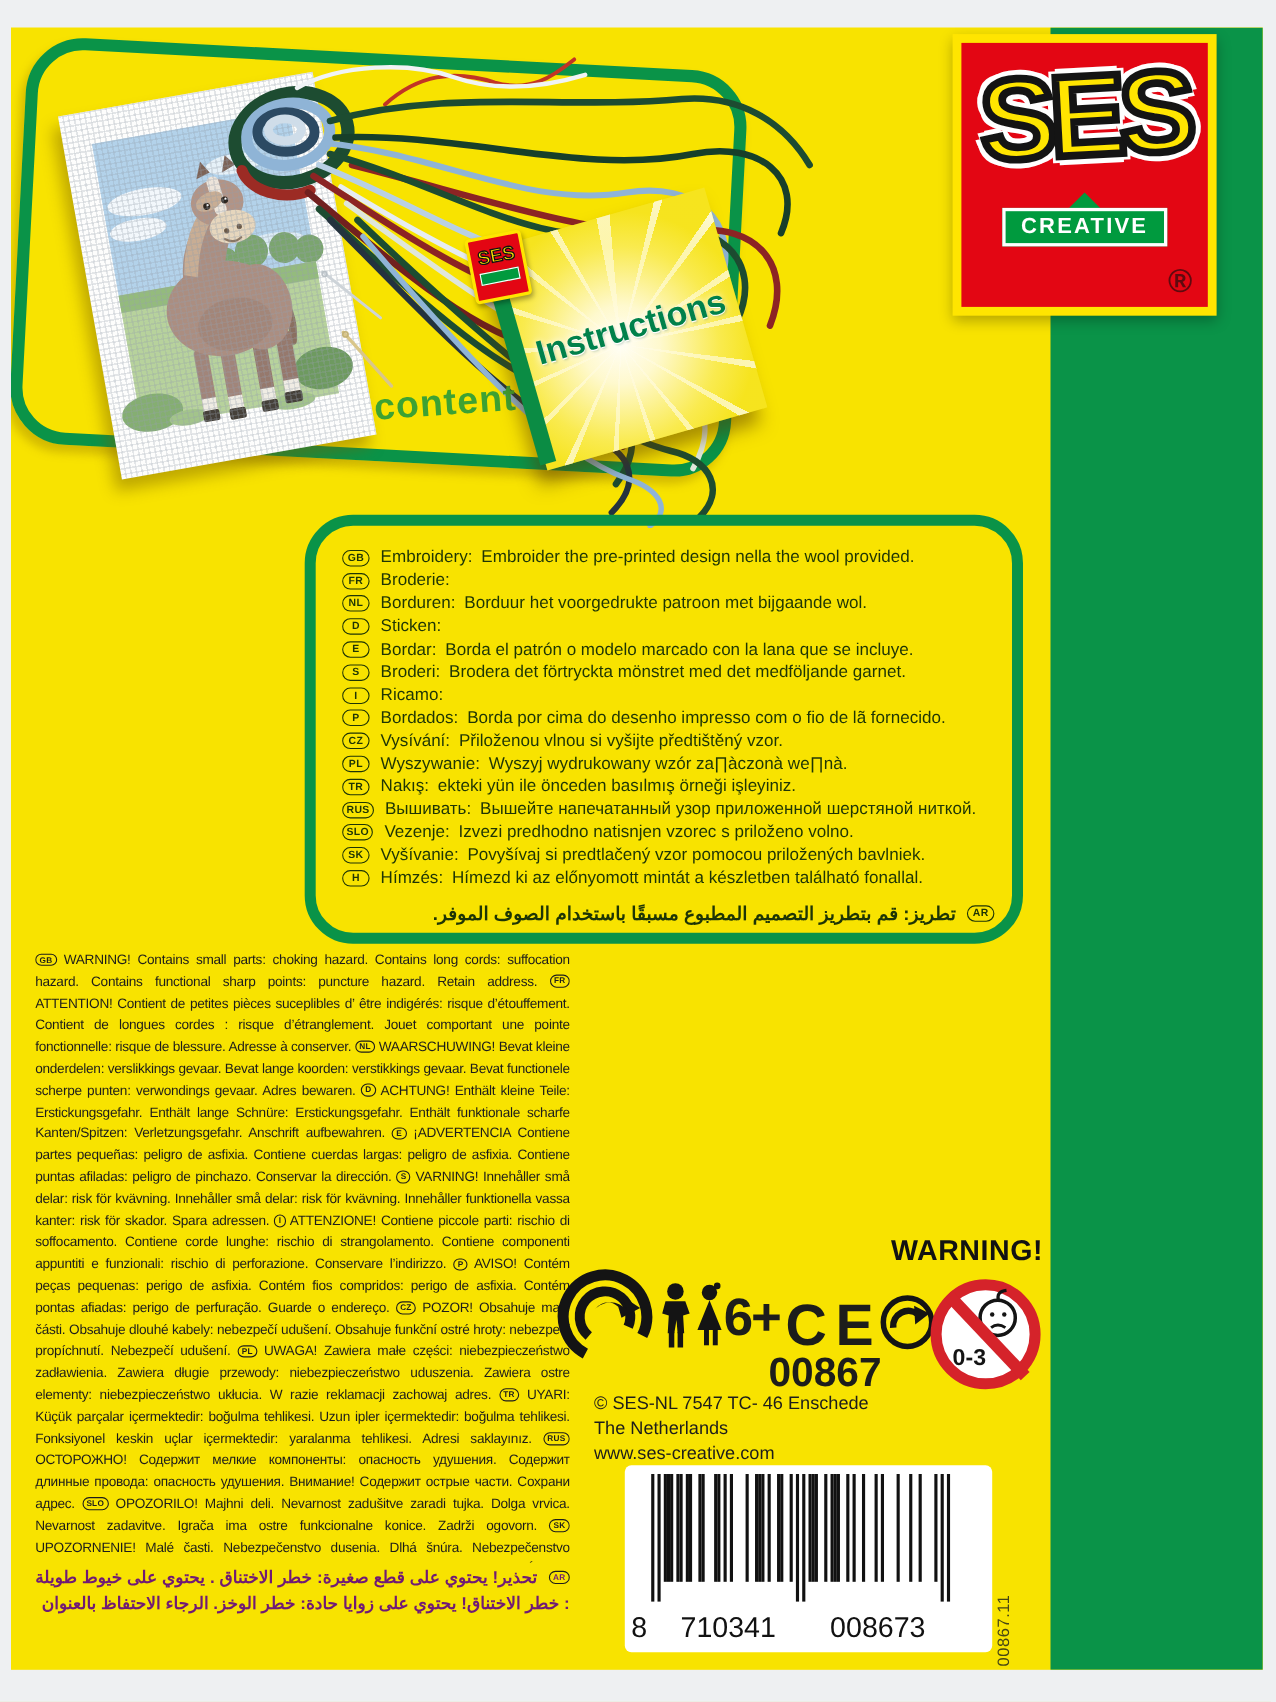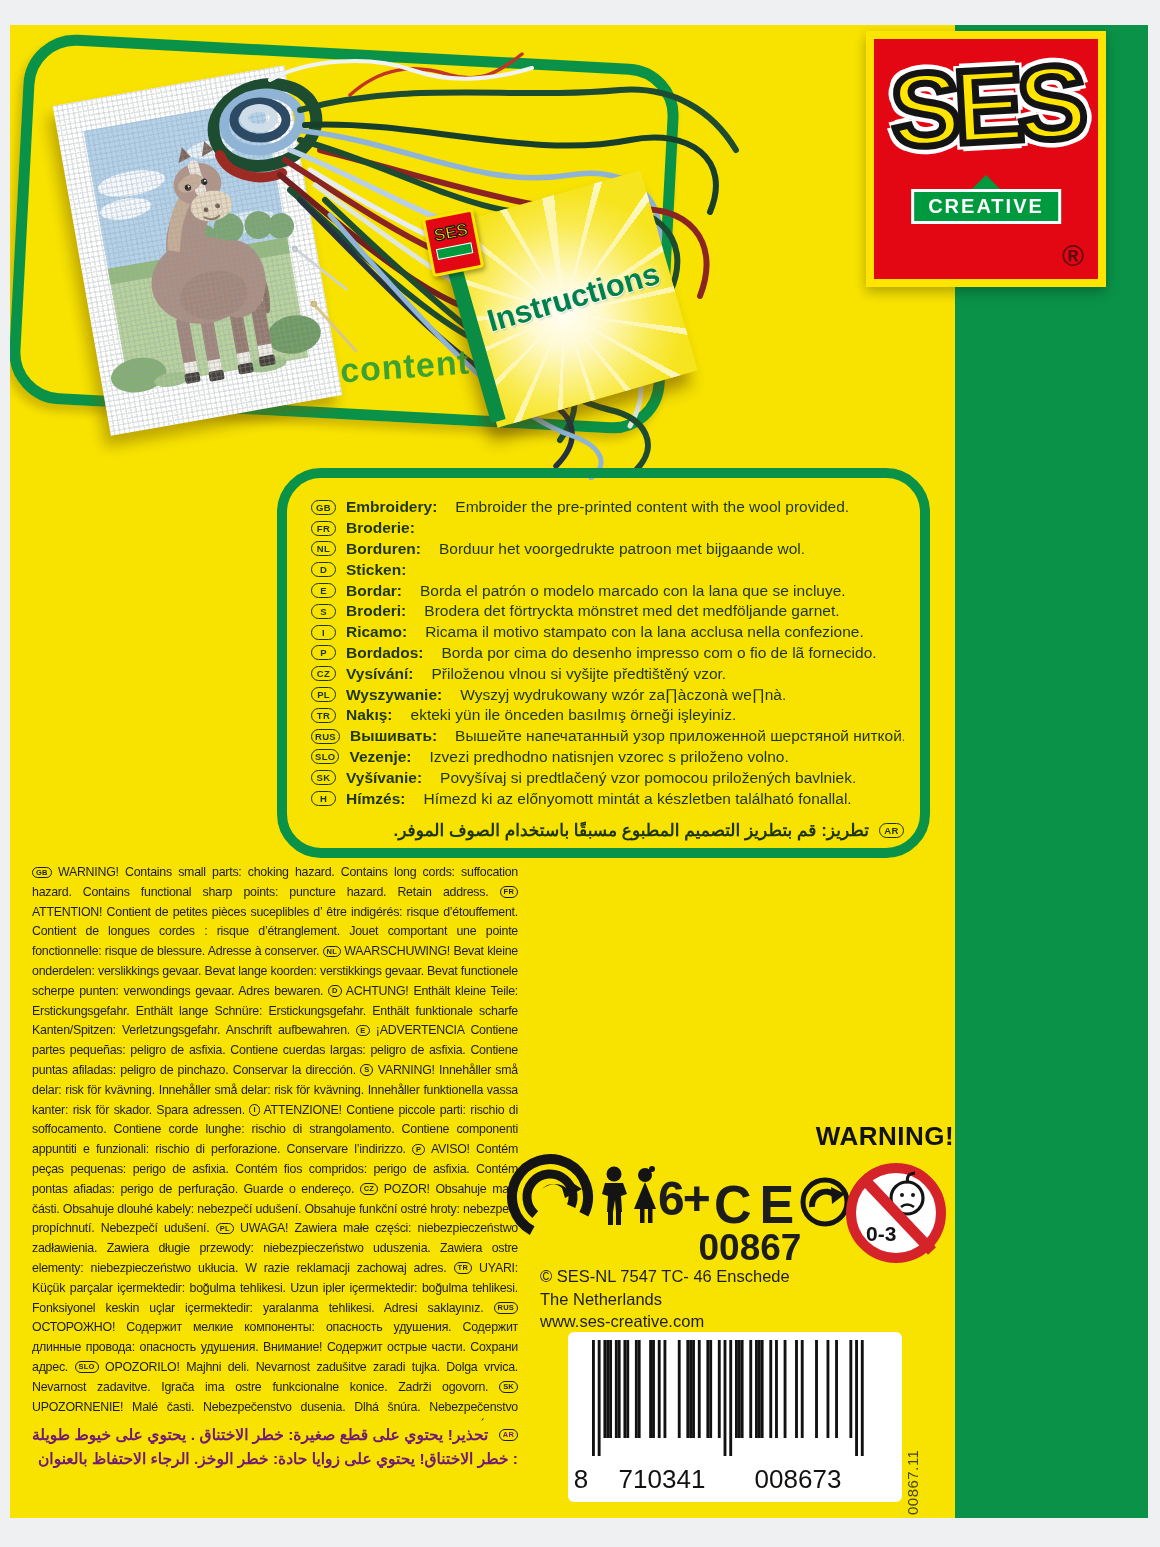--- a/index.html
+++ b/index.html
@@ -57,21 +57,21 @@
   .registered{position:absolute;right:14px;bottom:6px;font-size:30px;color:#5f0a0f;font-weight:bold;}
 
   
   .lang-panel{position:absolute;left:267px;top:443px;width:653px;height:390px;box-sizing:border-box;
     border:10px solid #0a9348;border-radius:44px;padding:19px 16px 12px 24px;}
   .lang-row{display:flex;align-items:center;height:20.8px;white-space:nowrap;overflow:hidden;
     font-size:15.5px;color:#1e3505;}
   .code-badge{display:inline-flex;align-items:center;justify-content:center;min-width:25px;height:15px;
     border:1.7px solid #1e3505;border-radius:10px;font-size:9.5px;font-weight:bold;letter-spacing:.3px;
     margin-right:10px;flex:0 0 auto;box-sizing:border-box;padding:0 3px;}
-  .lang-label{font-weight:bold;margin-right:18px;}
+  .lang-label{font-weight:normal;margin-right:8px;}
   .lang-ar-row{display:flex;direction:rtl;align-items:center;margin-top:11px;font-size:17px;
     font-weight:bold;color:#1e3505;}
   .lang-ar-row .code-badge{margin:0 0 0 10px;}
 
   
   .warning-block{position:absolute;left:22px;top:838px;width:486px;}
   .warning-para{font-size:12.4px;line-height:19.8px;letter-spacing:-0.25px;text-align:justify;
     color:#1d1d1b;max-height:558px;overflow:hidden;}
   .wcode{display:inline-block;border:1.2px solid #1d1d1b;border-radius:8px;font-size:7.5px;
     font-weight:bold;line-height:9.5px;padding:0 3px;vertical-align:1.5px;letter-spacing:.2px;}
@@ -79,21 +79,21 @@
     font-size:15.5px;font-weight:bold;line-height:24px;color:#701a75;}
   .warning-arabic .wcode{margin-left:6px;vertical-align:3px;}
 
   
   .icon-abs{position:absolute;}
   .age-grade{position:absolute;left:648px;top:1146px;font-size:48px;font-weight:bold;color:#1d1d1b;
     letter-spacing:-2px;}
   .ce-mark{position:absolute;left:704px;top:1150px;font-size:52px;font-weight:bold;color:#1d1d1b;
     letter-spacing:8px;transform:scaleY(1.02);}
   .warning-heading{position:absolute;left:800px;top:1096px;width:150px;font-size:26px;font-weight:bold;
-    color:#121212;letter-spacing:.5px;text-align:center;}
+    color:#121212;letter-spacing:.5px;}
   .item-number{position:absolute;left:600px;top:1202px;width:280px;text-align:center;font-size:37px;
     font-weight:bold;color:#1d1d1b;}
   .addr{position:absolute;left:530px;width:400px;text-align:left;color:#1d1d1b;font-size:16.5px;}
   .addr.copyright{top:1242px;}
   .addr.country{top:1265px;}
   .addr.website{top:1287px;}
 
   
   .barcode-panel{position:absolute;left:558px;top:1307px;width:334px;height:170px;background:#fff;
     border-radius:6px;}
@@ -219,21 +219,21 @@
         <div class="creative-banner">CREATIVE</div>
         <div class="registered">®</div>
       </div>
     </div>
 
     <div class="lang-panel">
       <div id="lang-list">
           <div class="lang-row">
             <span class="code-badge">GB</span>
             <span class="lang-label">Embroidery:</span>
-            <span>Embroider the pre-printed content with the wool provided.</span>
+            <span>Embroider the pre-printed design nella the wool provided.</span>
           </div>
           <div class="lang-row">
             <span class="code-badge">FR</span>
             <span class="lang-label">Broderie:</span>
           </div>
           <div class="lang-row">
             <span class="code-badge">NL</span>
             <span class="lang-label">Borduren:</span>
             <span>Borduur het voorgedrukte patroon met bijgaande wol.</span>
           </div>
@@ -247,21 +247,20 @@
             <span>Borda el patrón o modelo marcado con la lana que se incluye.</span>
           </div>
           <div class="lang-row">
             <span class="code-badge">S</span>
             <span class="lang-label">Broderi:</span>
             <span>Brodera det förtryckta mönstret med det medföljande garnet.</span>
           </div>
           <div class="lang-row">
             <span class="code-badge">I</span>
             <span class="lang-label">Ricamo:</span>
-            <span>Ricama il motivo stampato con la lana acclusa nella confezione.</span>
           </div>
           <div class="lang-row">
             <span class="code-badge">P</span>
             <span class="lang-label">Bordados:</span>
             <span>Borda por cima do desenho impresso com o fio de lã fornecido.</span>
           </div>
           <div class="lang-row">
             <span class="code-badge">CZ</span>
             <span class="lang-label">Vysívání:</span>
             <span>Přiloženou vlnou si vyšijte předtištěný vzor.</span>

